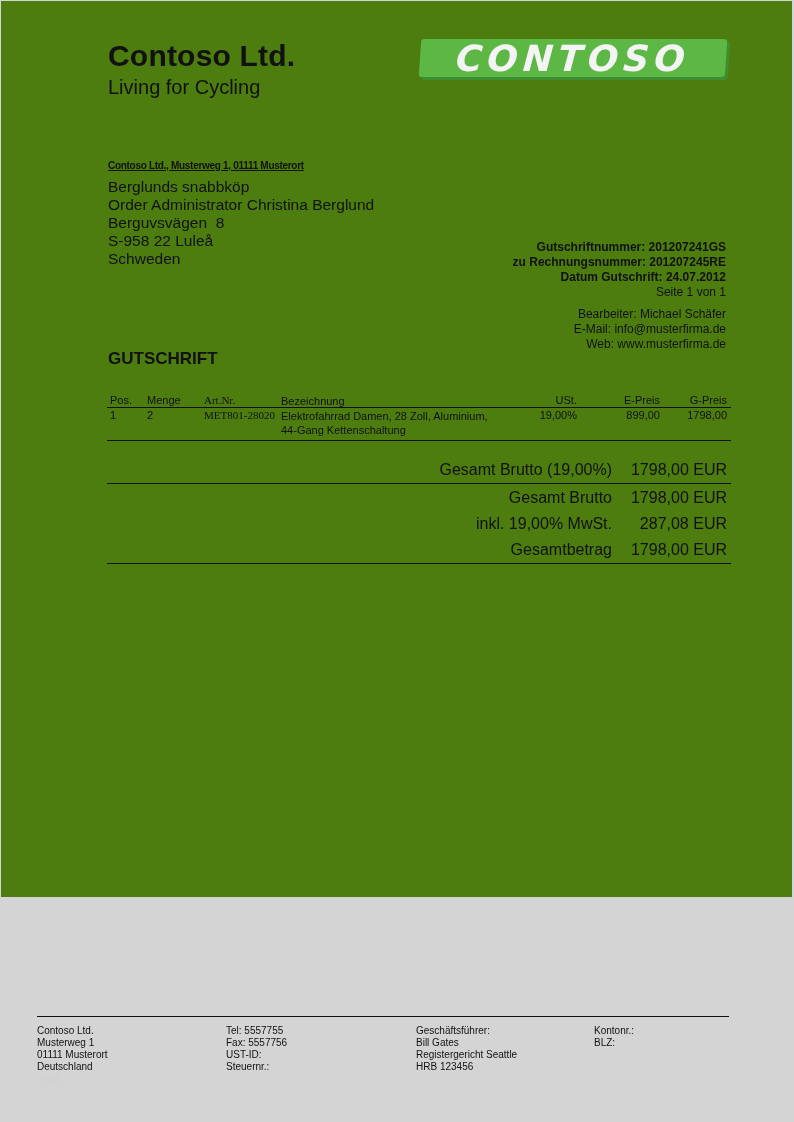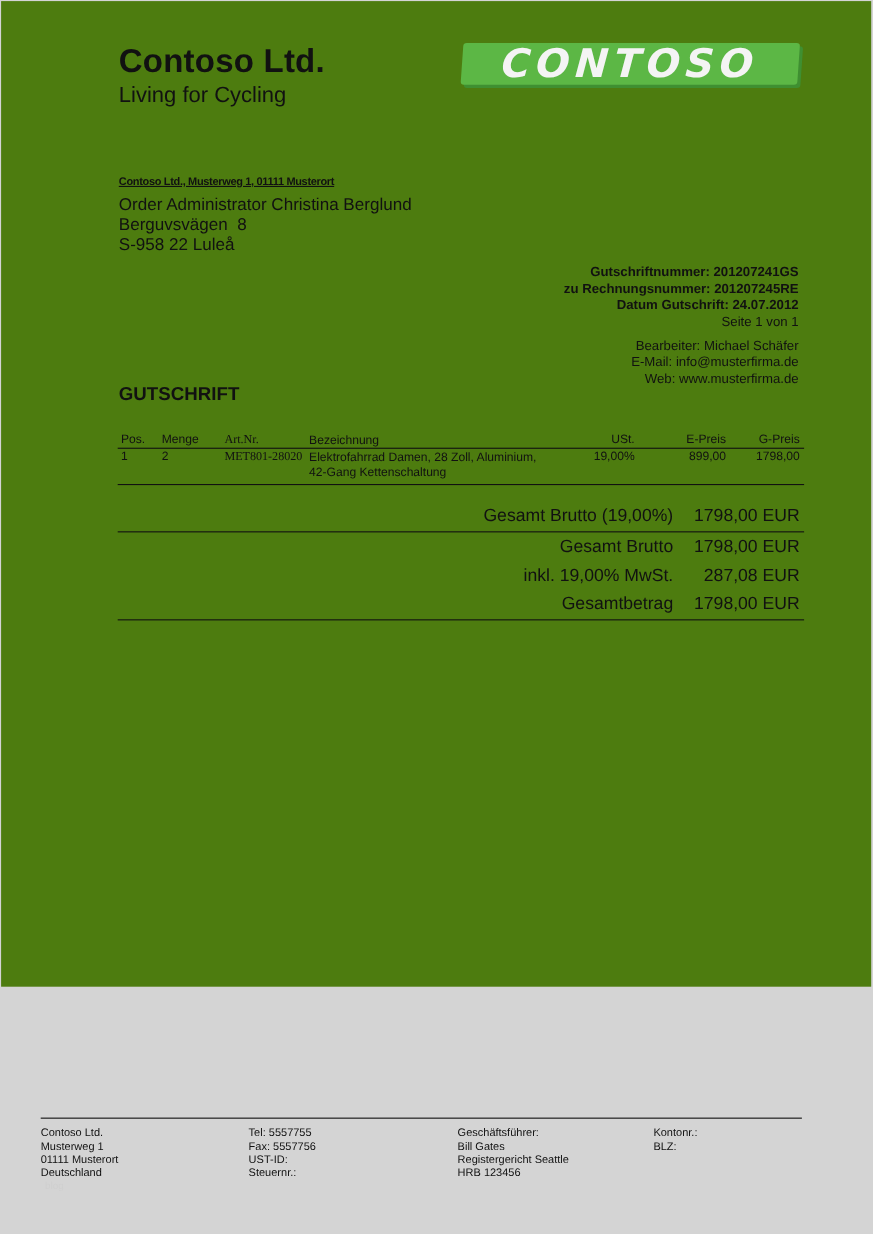--- a/index.html
+++ b/index.html
@@ -67,23 +67,25 @@
 
   <div class="abs company-name">Contoso Ltd.</div>
   <div class="abs tagline">Living for Cycling</div>
   <div class="abs logo">
     <span>CONTOSO</span>
   </div>
 
   <div class="abs sender-line">Contoso Ltd., Musterweg 1, 01111 Musterort</div>
 
   <div class="abs recipient">
+    <div>Berglunds snabbköp</div>
     <div>Order Administrator Christina Berglund</div>
     <div>Berguvsvägen  8</div>
     <div>S-958 22 Luleå</div>
+    <div>Schweden</div>
   </div>
 
   <div class="abs meta">
     <div class="b">Gutschriftnummer: 201207241GS</div>
     <div class="b">zu Rechnungsnummer: 201207245RE</div>
     <div class="b">Datum Gutschrift: 24.07.2012</div>
     <div>Seite 1 von 1</div>
     <div class="gap"></div>
     <div>Bearbeiter: Michael Schäfer</div>
     <div>E-Mail: info@musterfirma.de</div>
@@ -101,21 +103,21 @@
       <span class="cell r c-ust">USt.</span>
       <span class="cell r c-ep">E-Preis</span>
       <span class="cell r c-gp">G-Preis</span>
     </div>
     <div class="row">
       <span class="cell c-pos">1</span>
       <span class="cell c-menge">2</span>
       <span class="cell c-art">MET801-28020</span>
       <span class="cell c-bez">
         <div>Elektrofahrrad Damen, 28 Zoll, Aluminium,</div>
-        <div>42-Gang Kettenschaltung</div>
+        <div>44-Gang Kettenschaltung</div>
       </span>
       <span class="cell r c-ust">19,00%</span>
       <span class="cell r c-ep">899,00</span>
       <span class="cell r c-gp">1798,00</span>
     </div>
   </div>
 
   <div class="totals">
     <div class="trow line-bottom">
       <span class="lbl">Gesamt Brutto (19,00%)</span>

